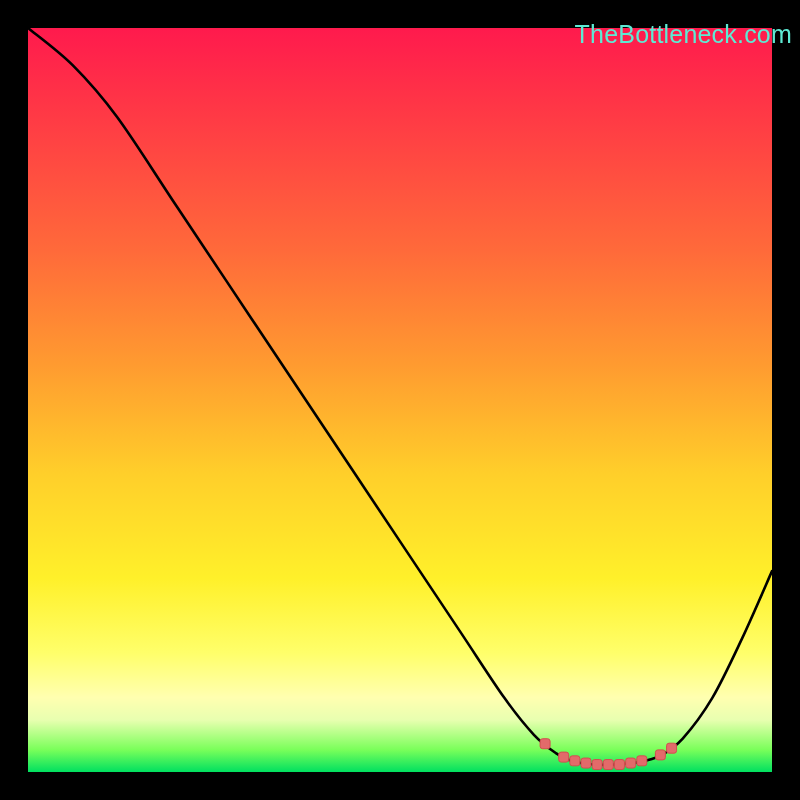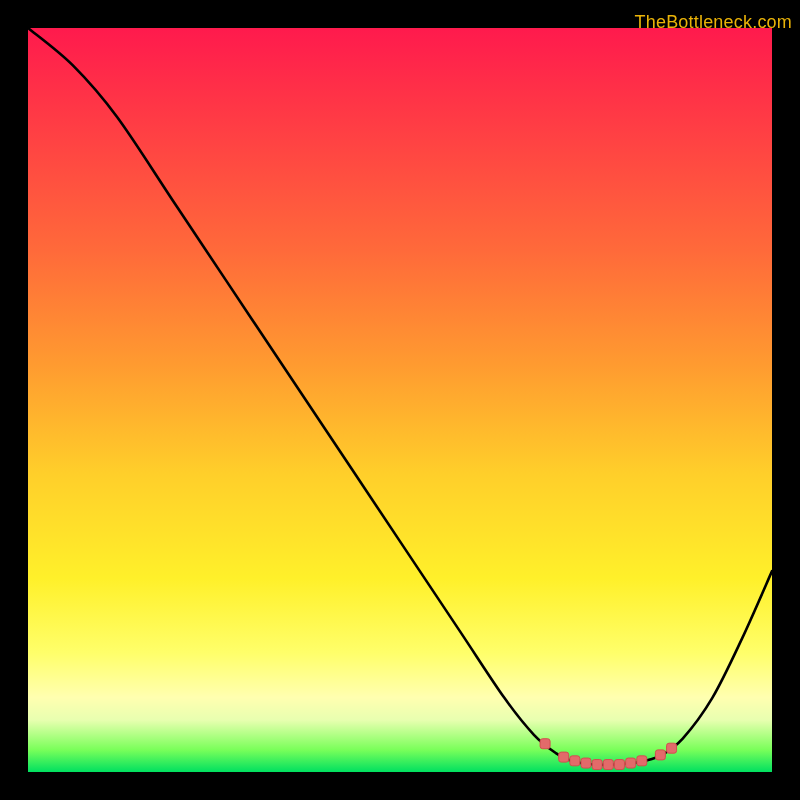--- a/index.html
+++ b/index.html
@@ -42,24 +42,24 @@
   svg.curve {
     position: absolute;
     left: 0;
     top: 0;
     width: 744px;
     height: 744px;
     overflow: visible;
   }
   .watermark {
     position: absolute;
-    top: 12px;
+    top: 20px;
     right: 8px;
-    color: #eab308;
-    font-size: 18px;
+    color: #5eead4;
+    font-size: 25px;
     font-weight: 400;
     letter-spacing: 0.2px;
     user-select: none;
   }
 </style>
 </head>
 <body>
 
 <div class="stage">
   <div class="plot">

